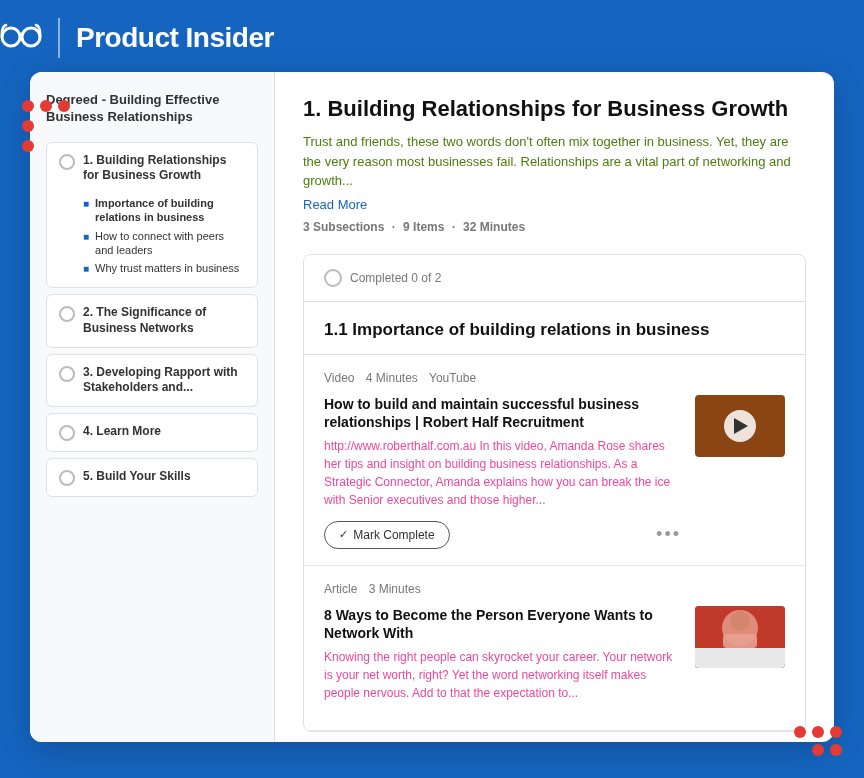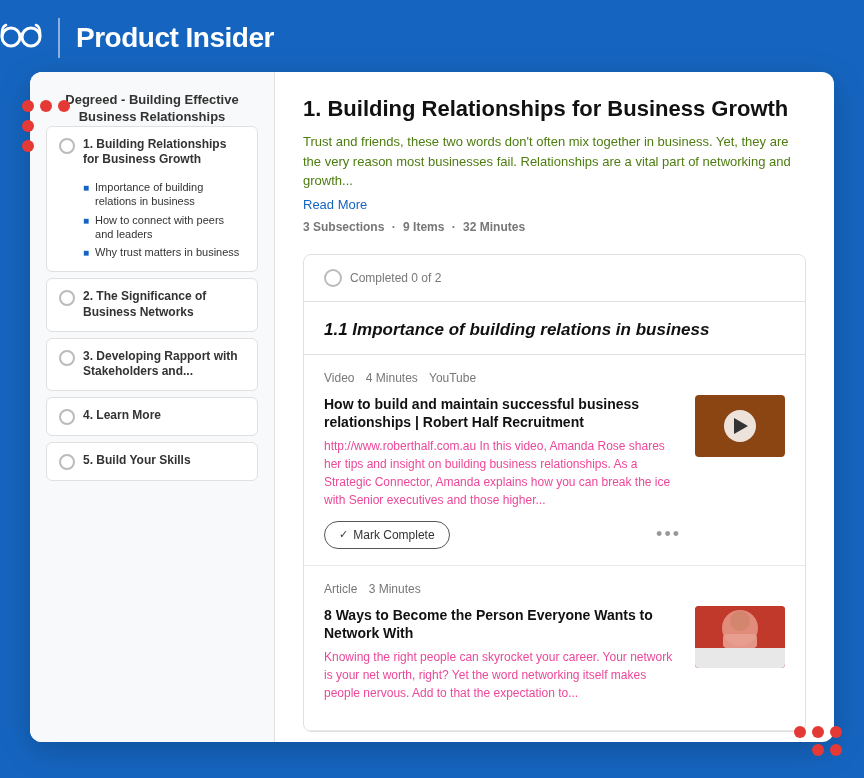--- a/index.html
+++ b/index.html
@@ -69,22 +69,22 @@
       min-width: 245px;
       background: #f8f9fa;
       border-right: 1px solid #e0e0e0;
       padding: 20px 16px;
       overflow-y: auto;
     }
     .sidebar-title {
       font-size: 13px;
       font-weight: 700;
       color: #333;
+      margin-bottom: 16px;
       line-height: 1.3;
-      text-align: center;
     }
     .sidebar-section {
       border: 1px solid #e0e0e0;
       border-radius: 6px;
       margin-bottom: 6px;
       background: white;
     }
     .sidebar-section-header {
       display: flex;
       align-items: flex-start;
@@ -119,21 +119,21 @@
       color: #1565C0;
       font-size: 10px;
       margin-top: 2px;
     }
     .sidebar-sub-text {
       font-size: 11px;
       color: #333;
       line-height: 1.3;
     }
     .sidebar-sub-text.active {
-      font-weight: 400;
+      font-weight: 700;
     }
 
     
     .main-content {
       flex: 1;
       overflow-y: auto;
       padding: 24px 28px;
     }
     .course-title {
       font-size: 22px;
@@ -187,21 +187,20 @@
       border: 2px solid #bbb;
     }
     .progress-text {
       font-size: 12px;
       color: #777;
     }
 
     .subsection-header {
       padding: 18px 20px 14px;
       border-bottom: 1px solid #e0e0e0;
-      font-style: italic;
     }
     .subsection-title {
       font-size: 17px;
       font-weight: 700;
       color: #111;
     }
 
     
     .content-item {
       padding: 16px 20px;

